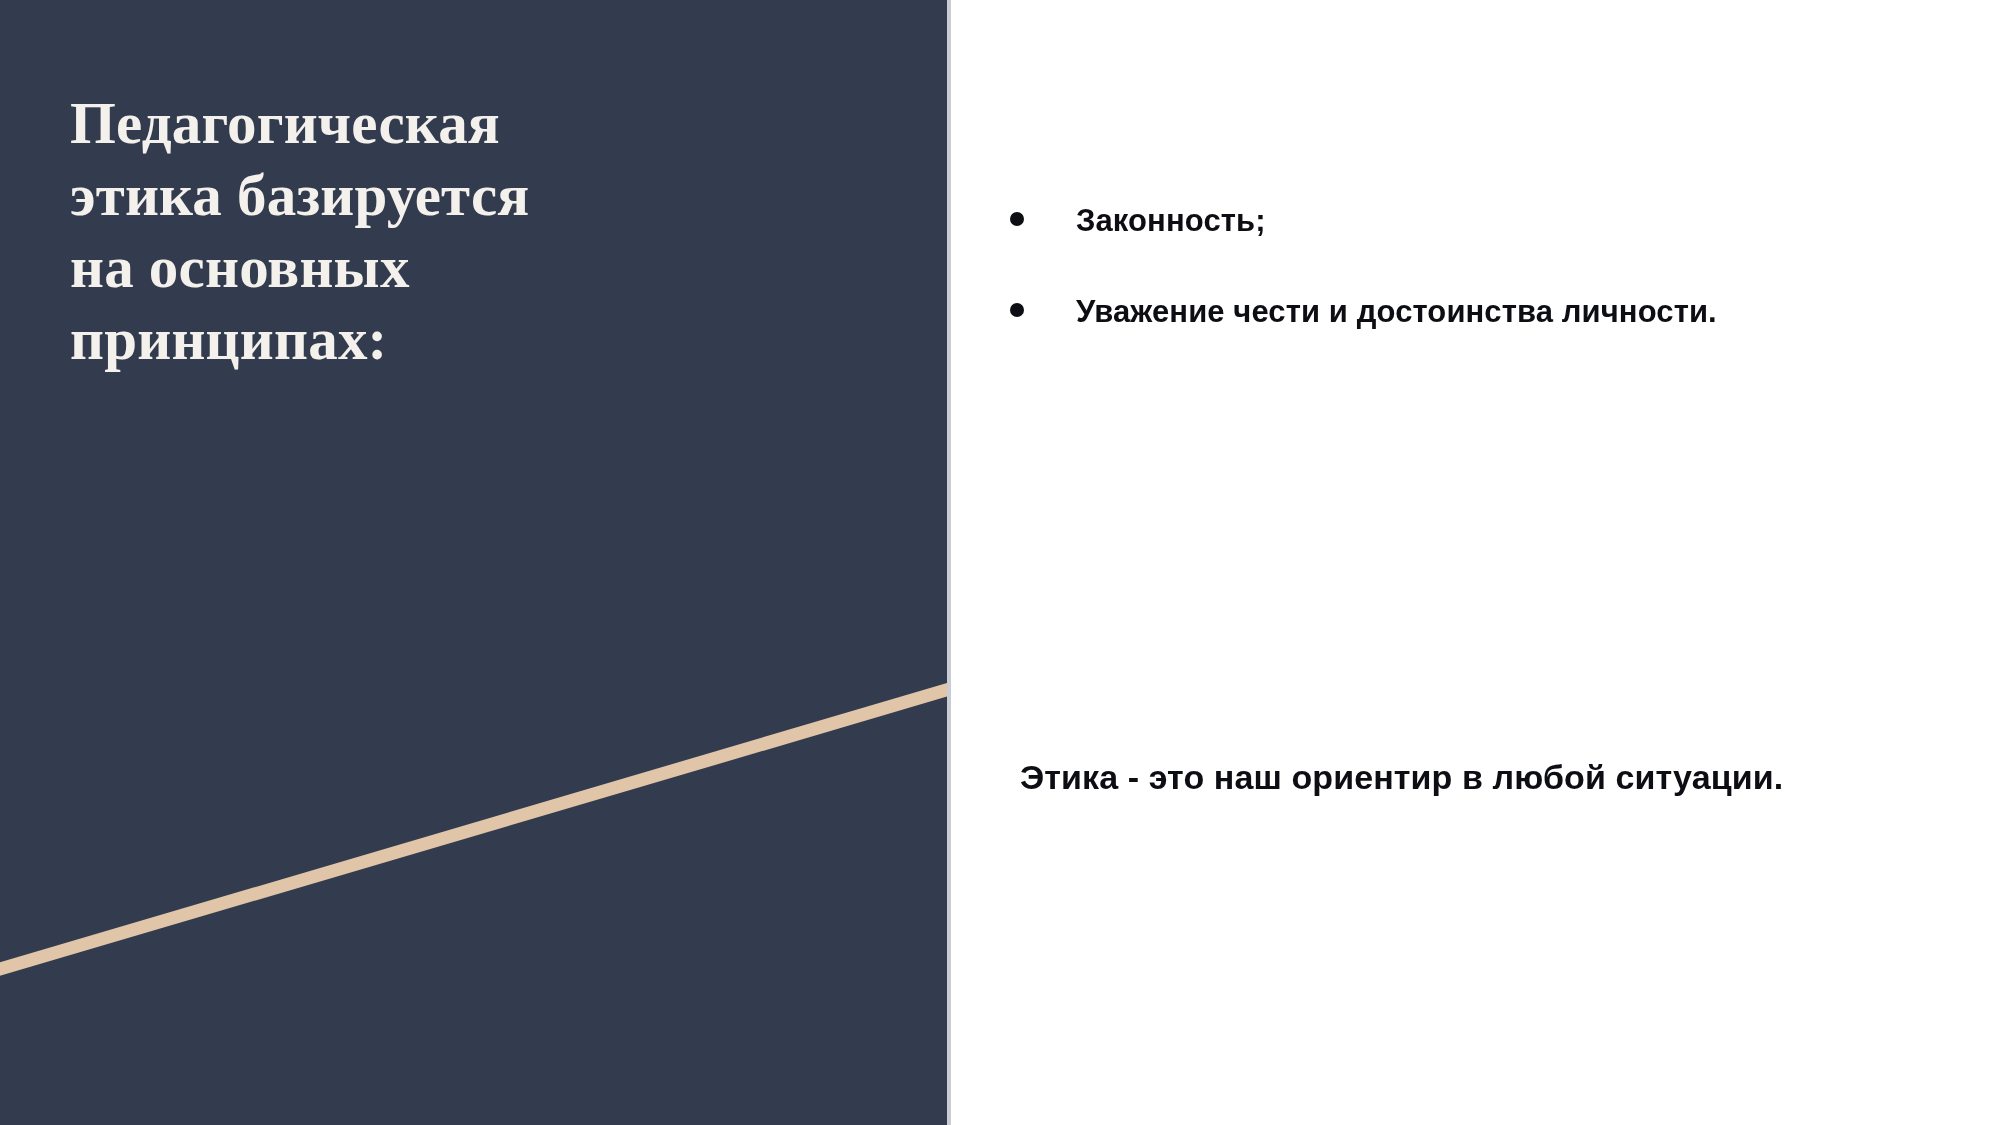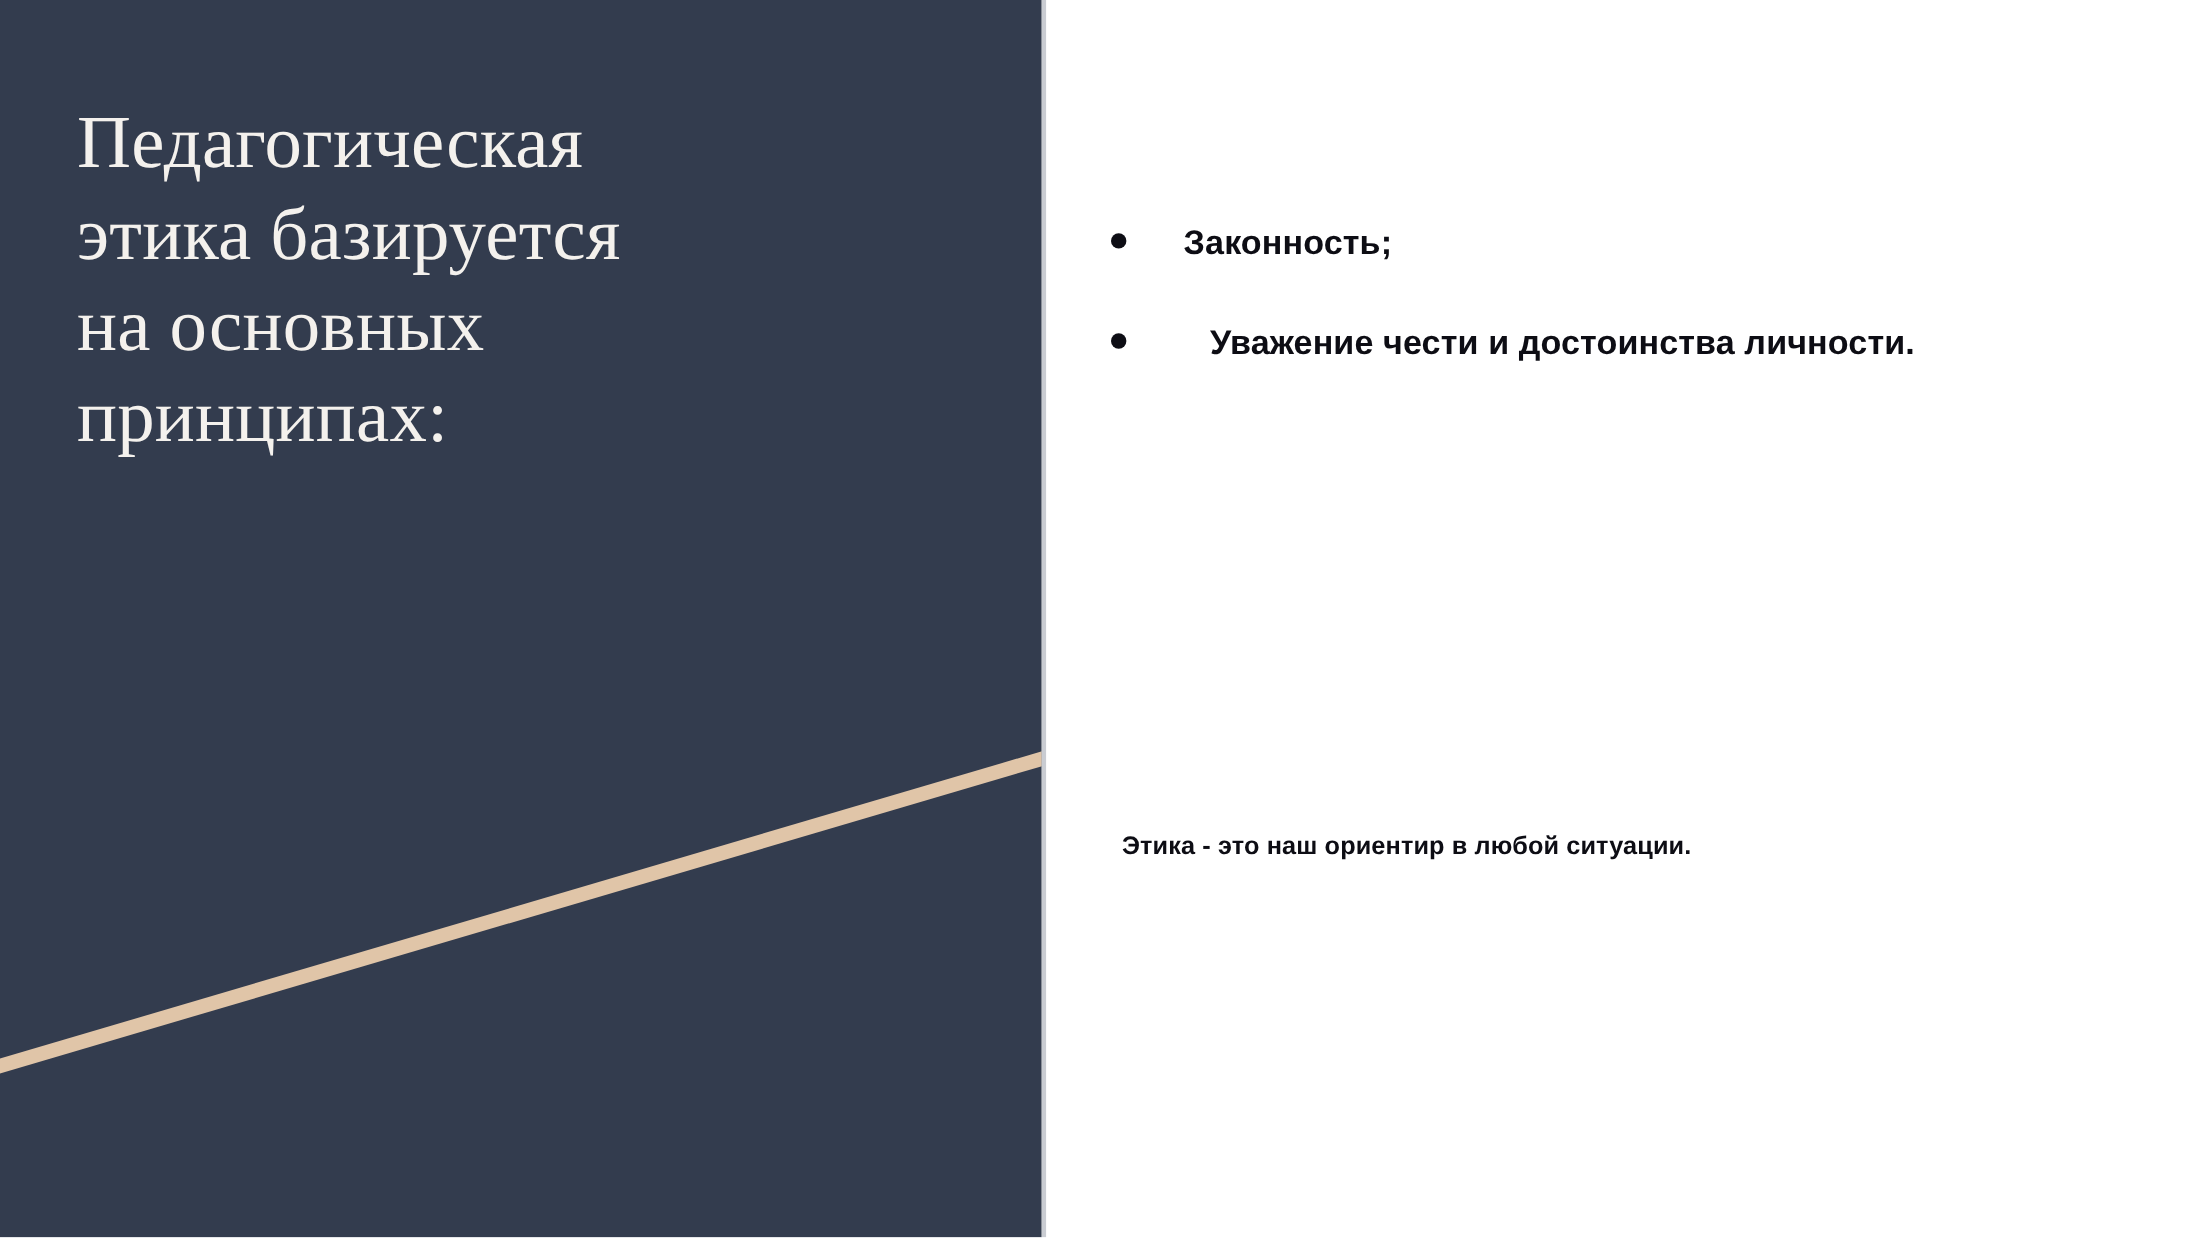--- a/index.html
+++ b/index.html
@@ -46,22 +46,22 @@
   }
 
   
   #slide-title {
     position: absolute;
     left: 70px;
     top: 88px;
     width: 820px;
     color: #f4f1ed;
     font-family: "Liberation Serif", "DejaVu Serif", serif;
-    font-size: 68px;
-    font-weight: 400;
+    font-size: 59px;
+    font-weight: 700;
     line-height: 1.22;
     letter-spacing: 0.2px;
     white-space: pre-line;
   }
 
   
   #right-content {
     position: absolute;
     left: 1010px;
     top: 0;
@@ -75,21 +75,21 @@
     width: 830px;
     margin: 0;
     padding: 0;
     list-style: none;
   }
   .bullet-row {
     display: flex;
     align-items: flex-start;
     margin-bottom: 41px;
   }
-  .bullet-row:last-child { margin-bottom: 0; gap: 24px; }
+  .bullet-row:last-child { margin-bottom: 0; }
   .bullet-dot {
     flex: 0 0 auto;
     width: 14px;
     height: 14px;
     border-radius: 50%;
     background: #0d0d14;
     margin-top: 16px;
     margin-right: 52px;
   }
   .bullet-text {
@@ -100,21 +100,21 @@
     line-height: 1.62;
     letter-spacing: 0.1px;
   }
 
   #closing-note {
     position: absolute;
     left: 10px;
     top: 750px;
     width: 790px;
     color: #0d0d14;
-    font-size: 23px;
+    font-size: 34px;
     font-weight: 700;
     line-height: 1.62;
     letter-spacing: 0.1px;
   }
 </style>
 </head>
 <body>
 
 <div id="slide">
 

